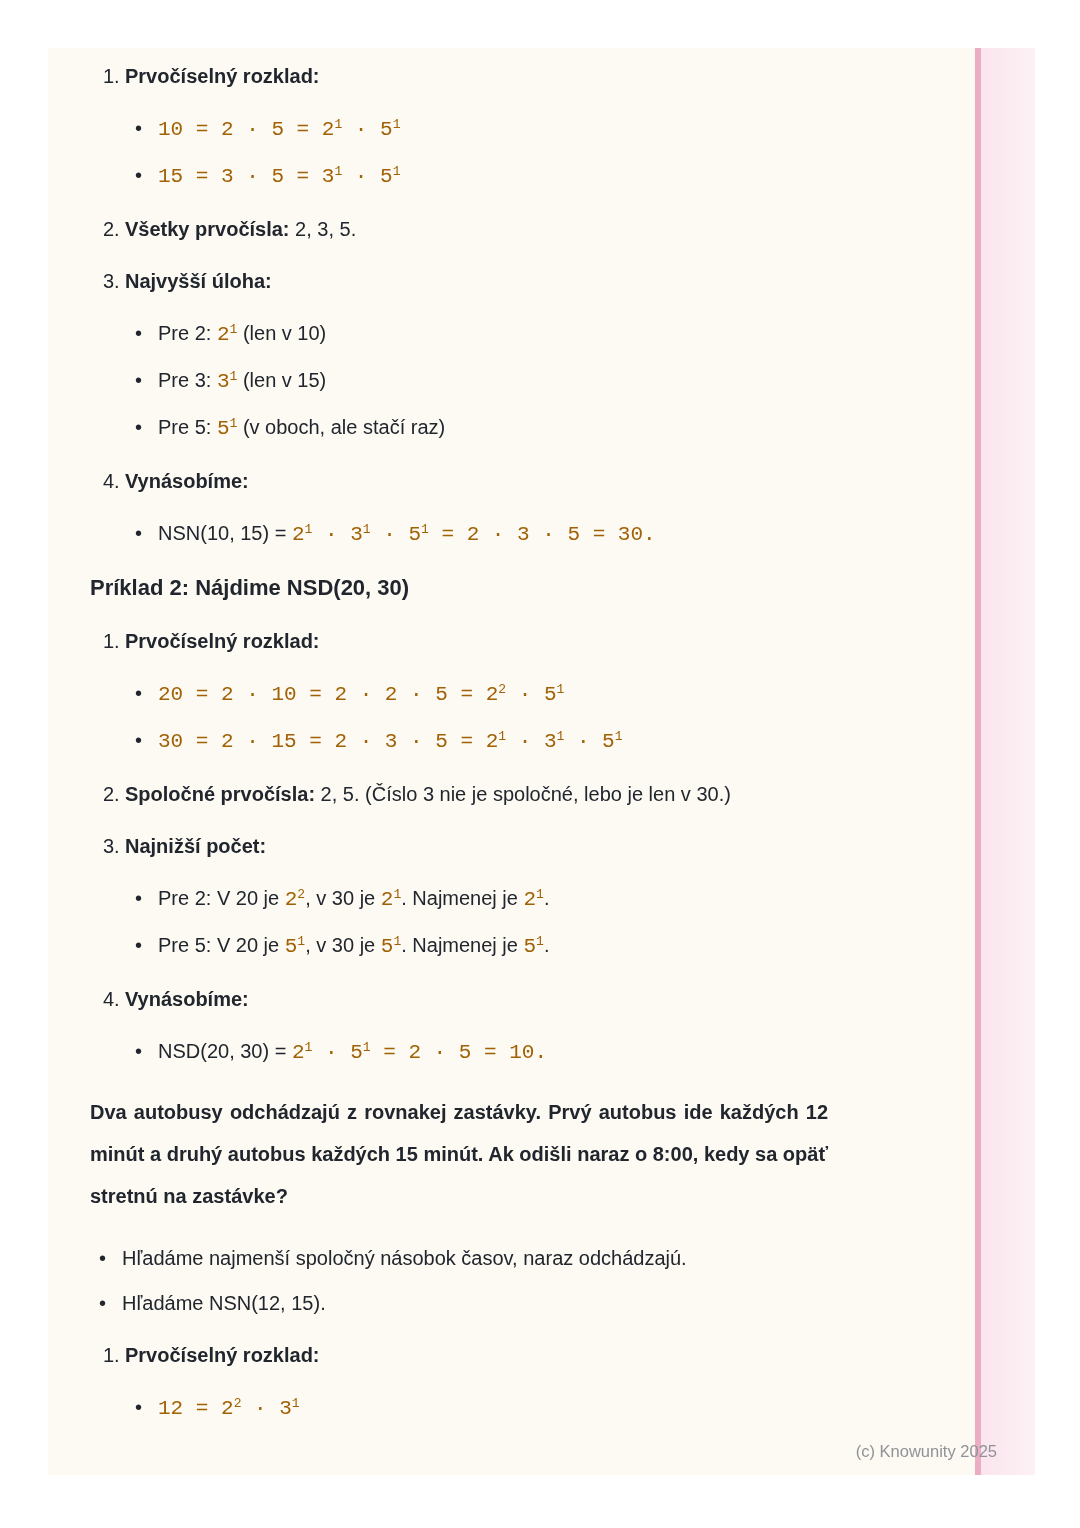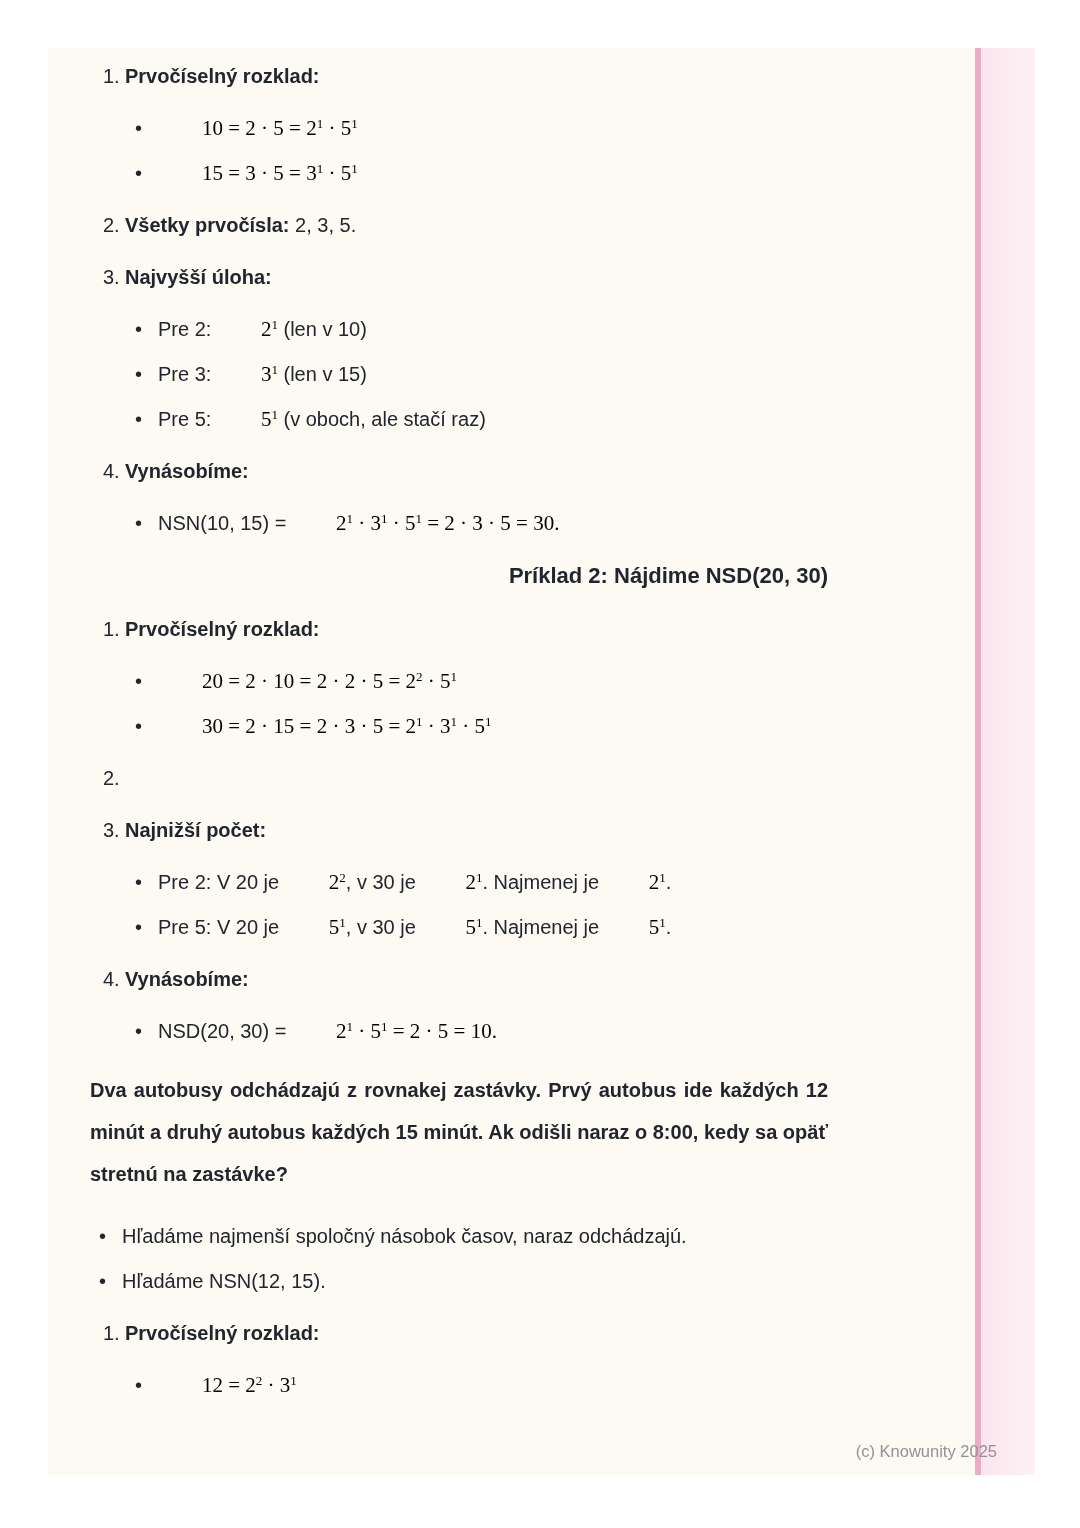--- a/index.html
+++ b/index.html
@@ -53,31 +53,29 @@
 
   .bullet2{ display:flex; line-height:28px; padding-left:45px; }
   .bullet1{ display:flex; line-height:28px; padding-left:9px; }
   .marker{ flex:none; width:23px; }
   .btext{ flex:1; }
 
   .heading{
     font-weight:bold;
     font-size:22px;
     line-height:30px;
-    text-align:right;
   }
   .para{
     text-align:justify;
     line-height:42px;
   }
   .math{
-    font-family:Liberation Serif, serif;
+    font-family:Liberation Mono, monospace;
     font-size:1.05em;
-    color:#000000;
-    margin-left:44px;
+    color:#a16207;
   }
   .math sup{
     font-size:62%;
     line-height:0;
     vertical-align:baseline;
     position:relative;
     top:-0.55em;
   }
   .watermark{
     position:absolute;
@@ -141,20 +139,21 @@
       <div class="bullet2">
         <span class="marker">•</span>
         <span class="btext"><span class="math">20 = 2 · 10 = 2 · 2 · 5 = 2<sup>2</sup> · 5<sup>1</sup></span></span>
       </div>
       <div class="bullet2">
         <span class="marker">•</span>
         <span class="btext"><span class="math">30 = 2 · 15 = 2 · 3 · 5 = 2<sup>1</sup> · 3<sup>1</sup> · 5<sup>1</sup></span></span>
       </div>
       <div class="oli">
         <span class="num">2.</span>
+        <span class="oli-text"><b>Spoločné prvočísla:</b><span> 2, 5. (Číslo 3 nie je spoločné, lebo je len v 30.)</span></span>
       </div>
       <div class="oli">
         <span class="num">3.</span>
         <span class="oli-text"><b>Najnižší počet:</b></span>
       </div>
       <div class="bullet2">
         <span class="marker">•</span>
         <span class="btext"><span>Pre 2: V 20 je </span><span class="math">2<sup>2</sup></span><span>, v 30 je </span><span class="math">2<sup>1</sup></span><span>. Najmenej je </span><span class="math">2<sup>1</sup></span><span>.</span></span>
       </div>
       <div class="bullet2">

